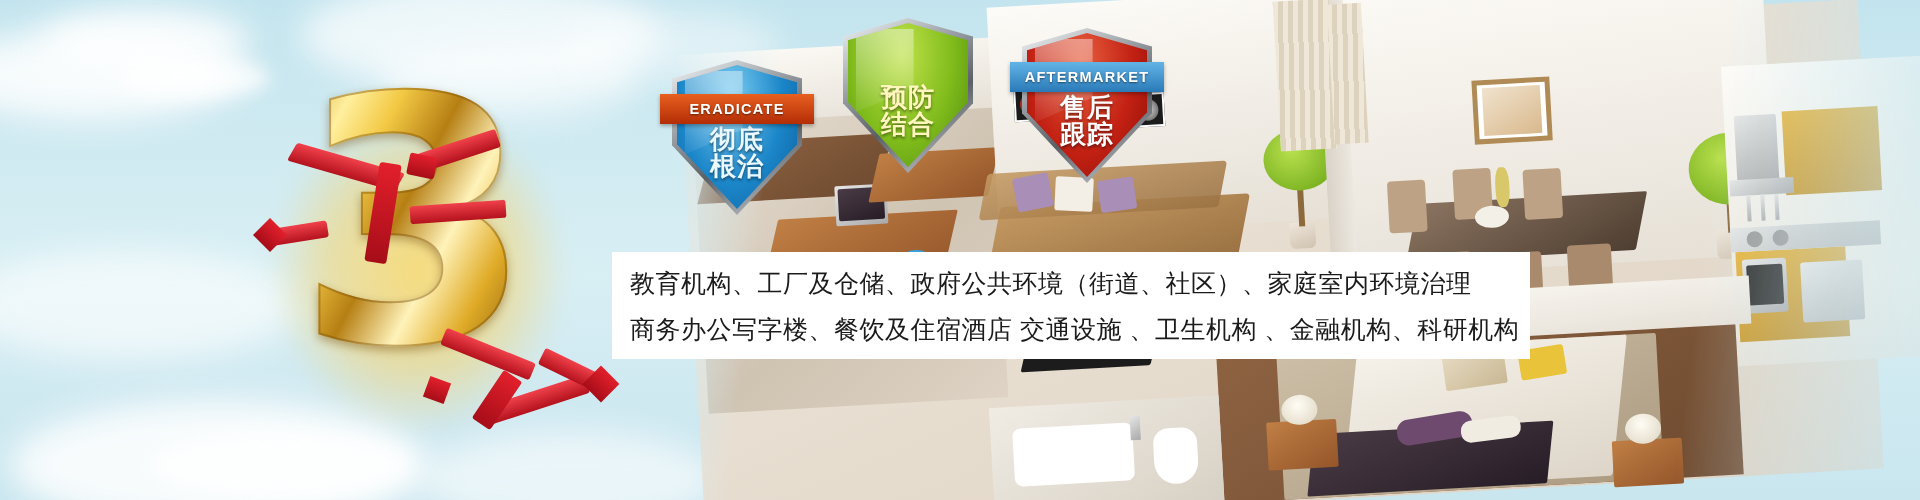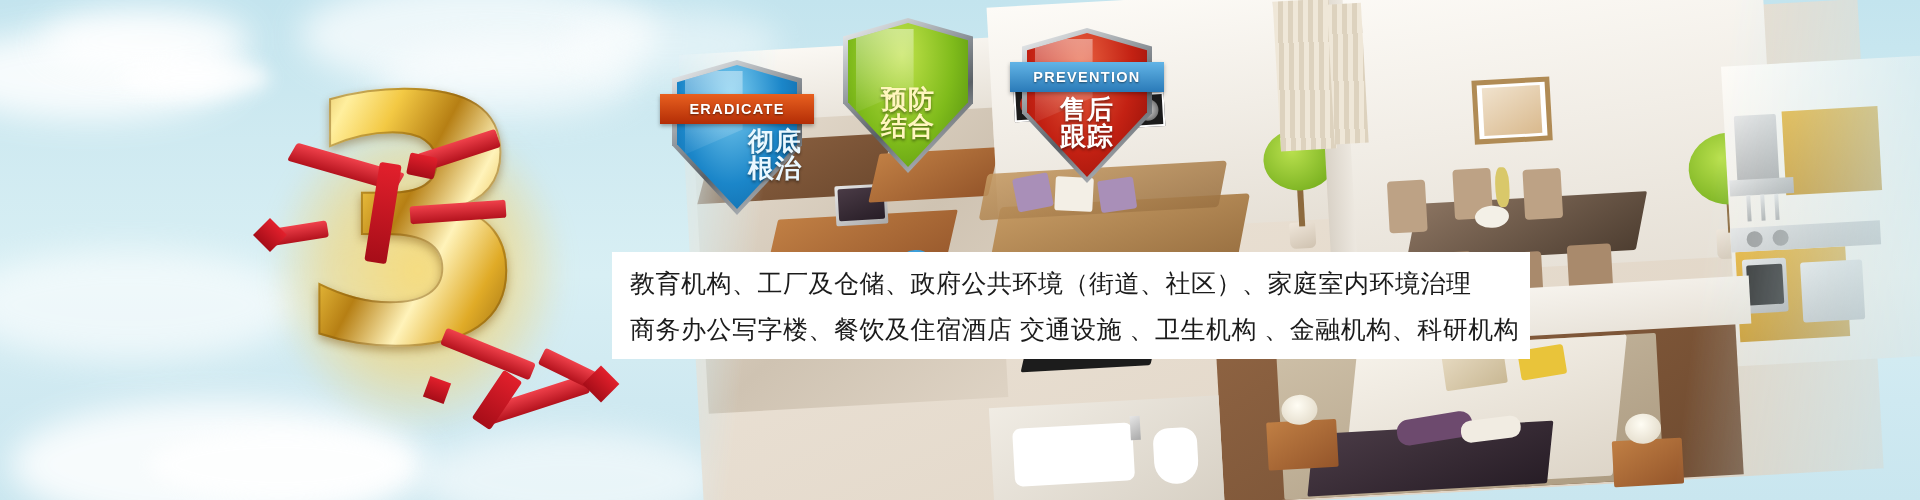--- a/index.html
+++ b/index.html
@@ -88,27 +88,28 @@
     box-shadow:0 2px 4px rgba(0,0,0,.32);
   }
   .shield .sash span {
     font-size:14.5px; font-weight:700; letter-spacing:1.3px; color:#fff;
     text-shadow:0 1px 2px rgba(0,0,0,.5);
   }
   .shield .cn {
     position:absolute; left:0; right:0; top:68px; text-align:center;
     font-size:26px; font-weight:700; line-height:1.02; letter-spacing:1px;
     text-shadow:0 2px 3px rgba(0,0,0,.45);
+    font-family:Liberation Mono, monospace;
   }
   .shield .cn i { font-style:normal; display:block; }
 
   #shield-eradicate { left:672px; top:60px; }
   #shield-eradicate .face { background:radial-gradient(ellipse at 45% 22%,#7ccdf0,#1b86c9 55%,#0b5e9b); }
   #shield-eradicate .sash { background:linear-gradient(180deg,#e8601f,#b32d06); }
-  #shield-eradicate .cn { color:#eaf8ff;text-align:right; }
+  #shield-eradicate .cn { color:#eaf8ff; }
   #shield-prevention { left:843px; top:18px; }
   #shield-prevention .face { background:radial-gradient(ellipse at 45% 22%,#c0e24a,#7fbb1b 55%,#4d8a0c); }
   #shield-prevention .sash { background:linear-gradient(180deg,#62b4e6,#2a7ab8); }
   #shield-prevention .cn { color:#fff6bd; }
   #shield-aftermarket { left:1022px; top:28px; }
   #shield-aftermarket .face { background:radial-gradient(ellipse at 45% 22%,#e8603f,#c32113 55%,#8b0e07); }
   #shield-aftermarket .sash { background:linear-gradient(180deg,#62b4e6,#2a7ab8); }
   #shield-aftermarket .cn { color:#ffffff; }
 
   
@@ -290,21 +291,21 @@
   <div class="shield" id="shield-aftermarket">
     <div class="rim"></div>
     <div class="face">
         <div class="gloss"></div>
       </div>
     <div class="cn">
       <i>售后</i>
       <i>跟踪</i>
     </div>
     <div class="sash">
-      <span>PREVENTION</span>
+      <span>AFTERMARKET</span>
     </div>
   </div>
 
   <div class="textbox">
     <p>教育机构、工厂及仓储、政府公共环境（街道、社区）、家庭室内环境治理</p>
     <p>商务办公写字楼、餐饮及住宿酒店 交通设施 、卫生机构 、金融机构、科研机构</p>
   </div>
 
 
 </div>

